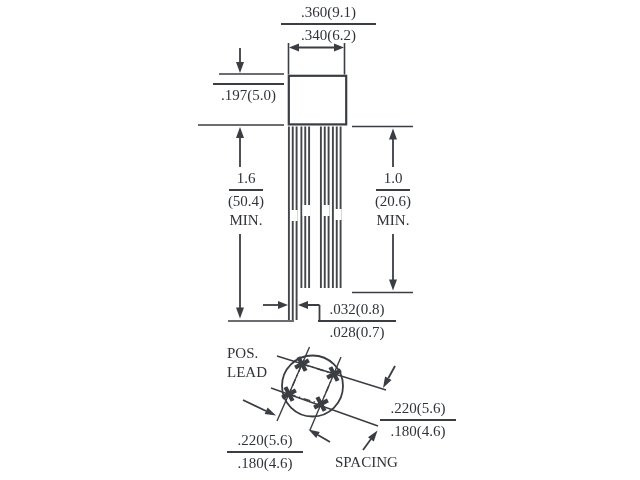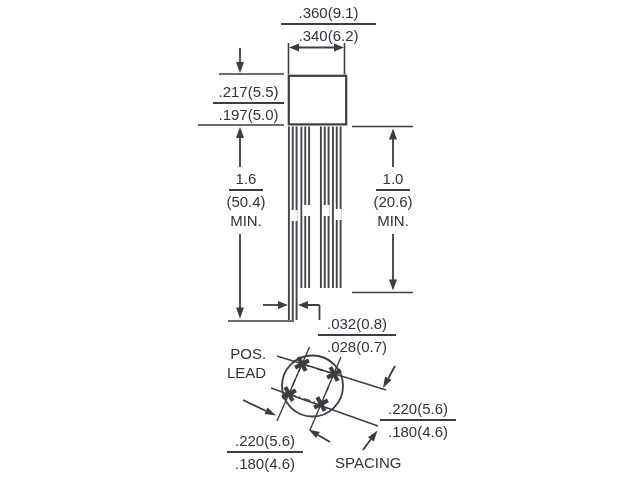--- a/index.html
+++ b/index.html
@@ -6,38 +6,38 @@
     --line:#3a3d42;
     --text:#30343a;
     --bg:#ffffff;
   }
   html,body{margin:0;padding:0;background:#e9e9e9;}
   #canvas{
     position:relative;
     width:640px;height:480px;
     background:var(--bg);
     overflow:hidden;
-    font-family:Liberation Sans, sans-serif;
+    font-family:Liberation Serif, serif;
     color:var(--text);
   }
   #drawing{position:absolute;left:0;top:0;}
   .label{
     position:absolute;
     font-size:15px;
     line-height:19px;
     white-space:nowrap;
     color:var(--text);
   }
   .frac{text-align:center;}
   .frac .bar{
     height:0;border-top:2px solid var(--line);
     margin:1px auto 1px auto;width:100%;
   }
   .frac .bar.narrow{width:34px;}
-  .left-align{text-align:right;}
+  .left-align{text-align:left;}
 </style>
 </head>
 <body>
 
 <div id="canvas">
 
   <svg id="drawing" width="640" height="480" viewBox="0 0 640 480">
     <g stroke="#3a3d42" fill="none" stroke-linecap="butt">
 
       <g>
@@ -144,40 +144,39 @@
     </g>
   </svg>
 
   <div class="label frac" style="left:281px;top:3px;width:95px;">
     <div>.360(9.1)</div>
     <div class="bar"></div>
     <div>.340(6.2)</div>
   </div>
 
   <div class="label frac" style="left:213px;top:82px;width:71px;">
-    <div>.217(5.5)</div>
     <div class="bar"></div>
     <div>.197(5.0)</div>
   </div>
 
   <div class="label frac" style="left:219px;top:169px;width:54px;">
     <div>1.6</div>
     <div class="bar narrow"></div>
     <div>(50.4)</div>
     <div>MIN.</div>
   </div>
 
   <div class="label frac" style="left:366px;top:169px;width:54px;">
     <div>1.0</div>
     <div class="bar narrow"></div>
     <div>(20.6)</div>
     <div>MIN.</div>
   </div>
 
-  <div class="label frac" style="left:318px;top:300px;width:78px;margin-top:14px;">
+  <div class="label frac" style="left:318px;top:300px;width:78px;">
     <div>.032(0.8)</div>
     <div class="bar"></div>
     <div>.028(0.7)</div>
   </div>
 
   <div class="label left-align" style="left:227px;top:344px;">
     <div>POS.</div>
     <div>LEAD</div>
   </div>
 

